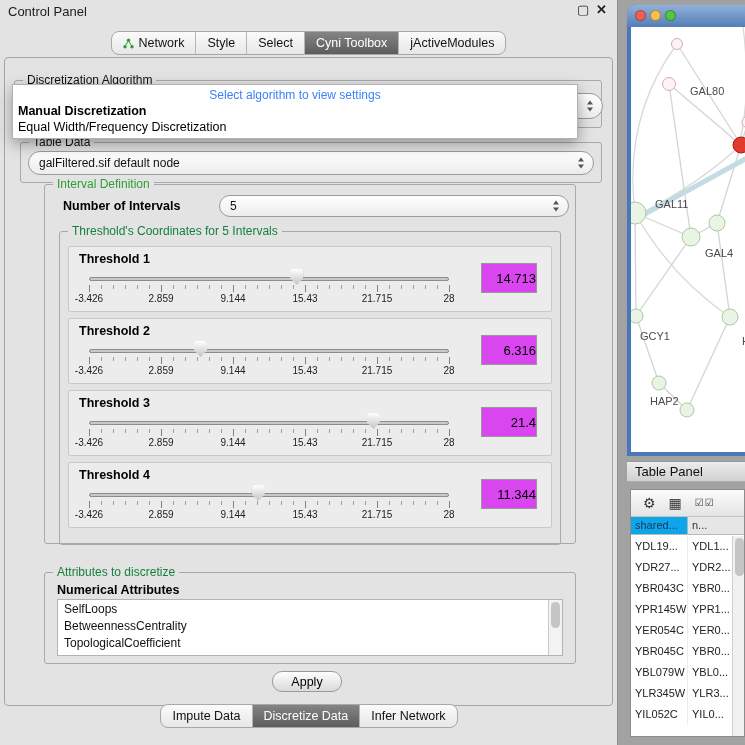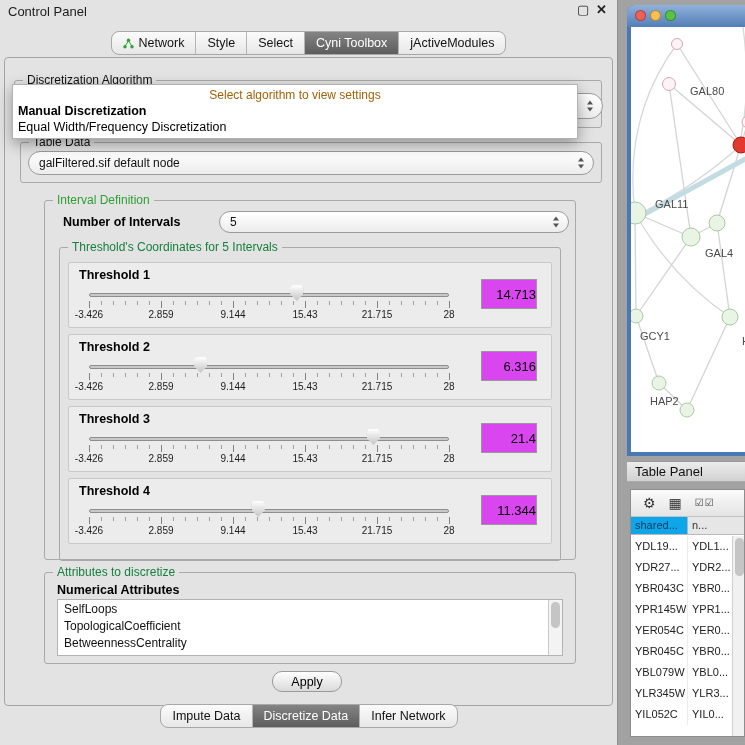--- a/index.html
+++ b/index.html
@@ -28,28 +28,28 @@
 
   .combo { position:absolute; background:linear-gradient(#ffffff,#ececec); border:1px solid #9b9b9b; border-radius:12px; font-size:12px; color:#111; display:flex; align-items:center; padding:0 24px 0 10px; }
   .arrows { position:absolute; right:8px; top:50%; transform:translateY(-50%); width:7px; height:11px; }
   .arrows::before { content:""; position:absolute; top:0; left:0; border-left:3.5px solid transparent; border-right:3.5px solid transparent; border-bottom:4.5px solid #555; }
   .arrows::after { content:""; position:absolute; bottom:0; left:0; border-left:3.5px solid transparent; border-right:3.5px solid transparent; border-top:4.5px solid #555; }
 
   #disc-group { left:14px; top:80px; width:588px; height:48px; }
   #algo-combo { left:8px; top:12px; width:580px; height:26px; border-radius:13px; }
 
   .overlay { position:absolute; left:12px; top:84px; width:566px; background:#fff; border:1px solid #b2b2b2; box-shadow:0 5px 14px rgba(0,0,0,.35); z-index:6; padding-bottom:3px; }
-  .ov-ph { text-align:center; font-size:12px; color:#a16207; padding:3px 0 1px; }
+  .ov-ph { text-align:center; font-size:12px; color:#3b82f6; padding:3px 0 1px; }
   .ov-item { font-size:12.5px; color:#000; padding:1px 5px; }
   .ov-item.bold { font-weight:bold; }
 
   #td-group { left:20px; top:142px; width:582px; height:41px; }
   #td-combo { left:7px; top:8px; width:566px; height:24px; }
 
-  #int-group { left:44px; top:200px; width:532px; height:360px; }
+  #int-group { left:44px; top:184px; width:532px; height:360px; }
   #num-label { position:absolute; left:18px; top:14px; font-size:12.5px; font-weight:bold; color:#000; }
   #num-combo { left:174px; top:10px; width:350px; height:22px; border-radius:11px; }
 
   #thr-group { left:14px; top:46px; width:502px; height:314px; }
   #thr-container { position:absolute; inset:0; padding-top:14px; }
   .thr { position:relative; height:66px; margin:0 8px 6px; background:#ececec; border:1px solid #c9c9c9; border-radius:2px; }
   .thr-label { position:absolute; left:10px; top:5px; font-weight:bold; font-size:12.5px; color:#000; }
   .thr-value { position:absolute; right:14px; top:16px; width:56px; height:30px; background:#d946ef; border:1px solid #989898; font-size:13px; color:#000; display:flex; align-items:center; justify-content:flex-end; }
   .track { position:absolute; left:20px; top:30px; width:360px; height:4px; background:#c9c9c9; border:1px solid #8d8d8d; border-radius:2px; }
   .thumb { position:absolute; top:22px; width:13px; height:16px; background:linear-gradient(#ffffff,#c4c4c4); clip-path:polygon(15% 0,85% 0,100% 15%,100% 58%,50% 100%,0 58%,0 15%); filter:drop-shadow(0 1px 1px rgba(0,0,0,.35)); }
@@ -230,22 +230,22 @@
 </div>
     </div>
   </div>
 
   <div class="group" id="attr-group">
     <span class="legend blue">Attributes to discretize</span>
     <div id="attr-title">Numerical Attributes</div>
     <div id="attr-list">
 
     <div class="list-item">SelfLoops</div>
+        <div class="list-item">BetweennessCentrality</div>
         <div class="list-item">TopologicalCoefficient</div>
-        <div class="list-item">BetweennessCentrality</div>
         <div class="vscroll">
           <div class="vthumb"></div>
         </div>
       </div>
   </div>
 
   <div id="apply-btn">Apply</div>
 
   <div id="bottom-tabs">
     <div class="segbar">

